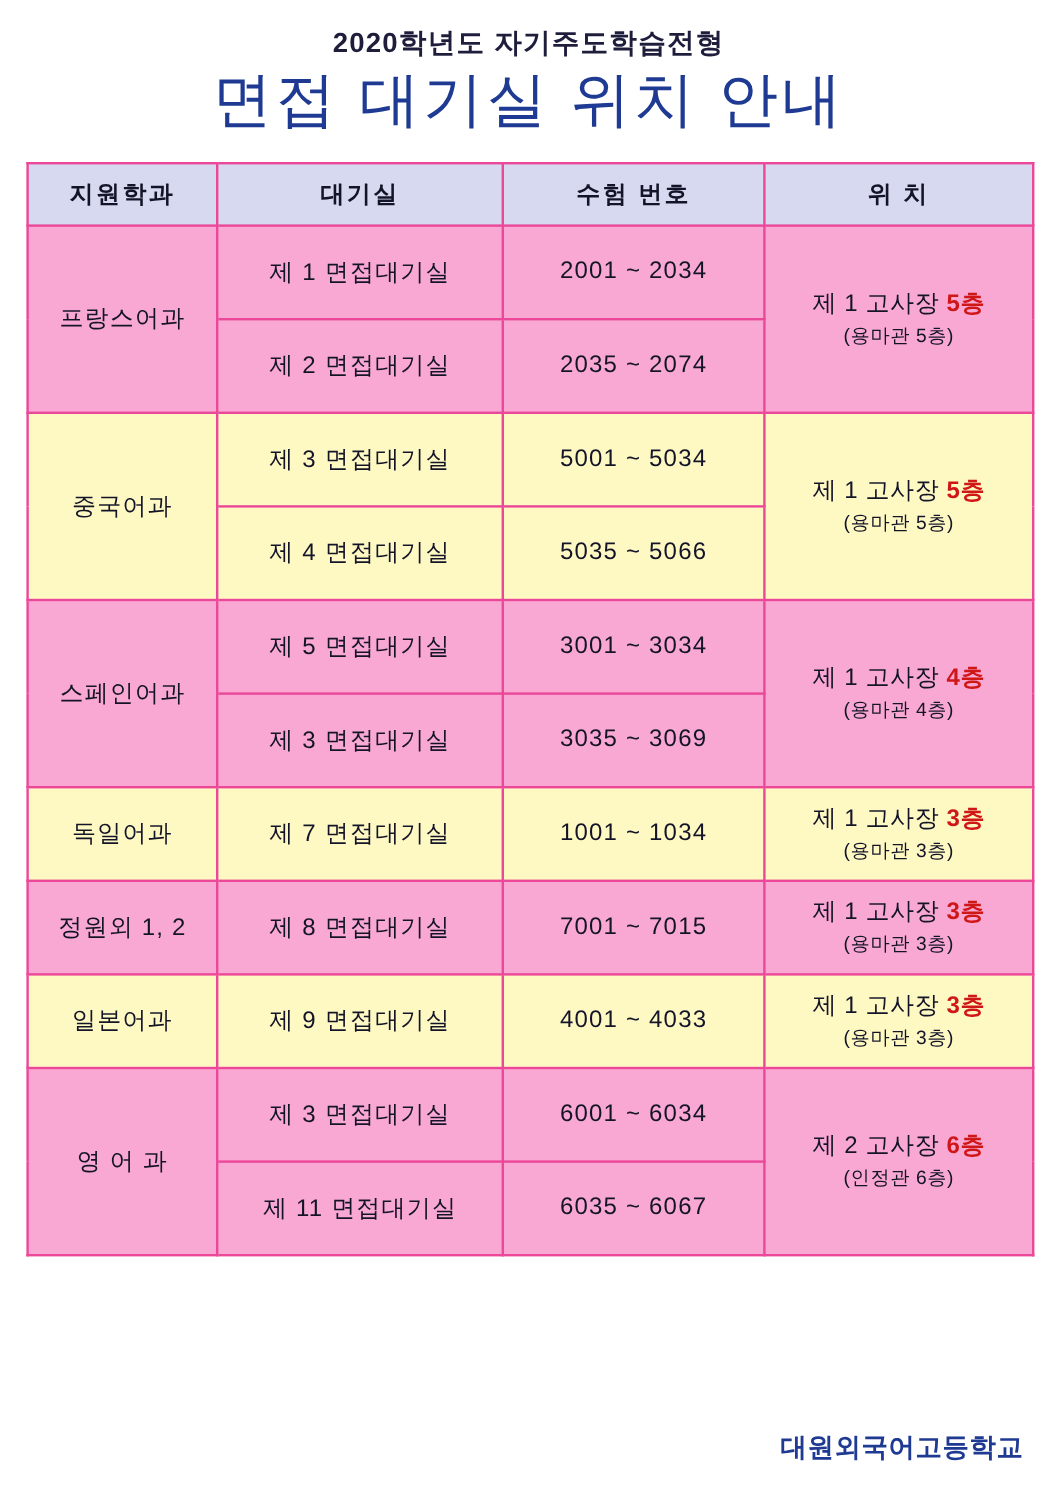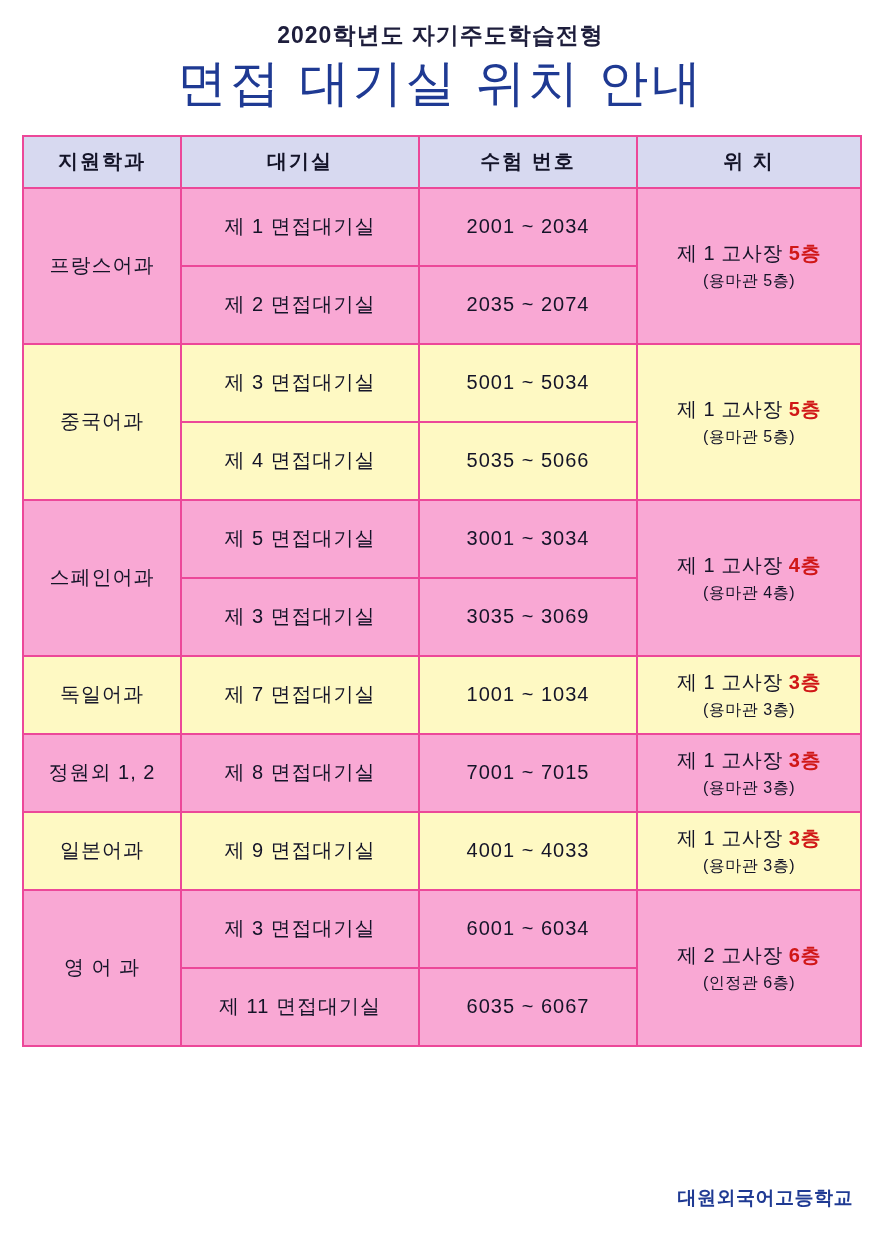--- a/index.html
+++ b/index.html
@@ -91,22 +91,22 @@
     color: #d01717;
     font-weight: bold;
   }
   .loc-sub {
     display: block;
     font-size: 16px;
   }
   .school {
     position: absolute;
     right: 28px;
-    bottom: 34px;
-    font-size: 19px;
+    bottom: 24px;
+    font-size: 22px;
     font-weight: bold;
     color: #1f3a93;
     letter-spacing: 0.5px;
   }
 </style>
 </head>
 <body>
 
 <div class="page">
 

